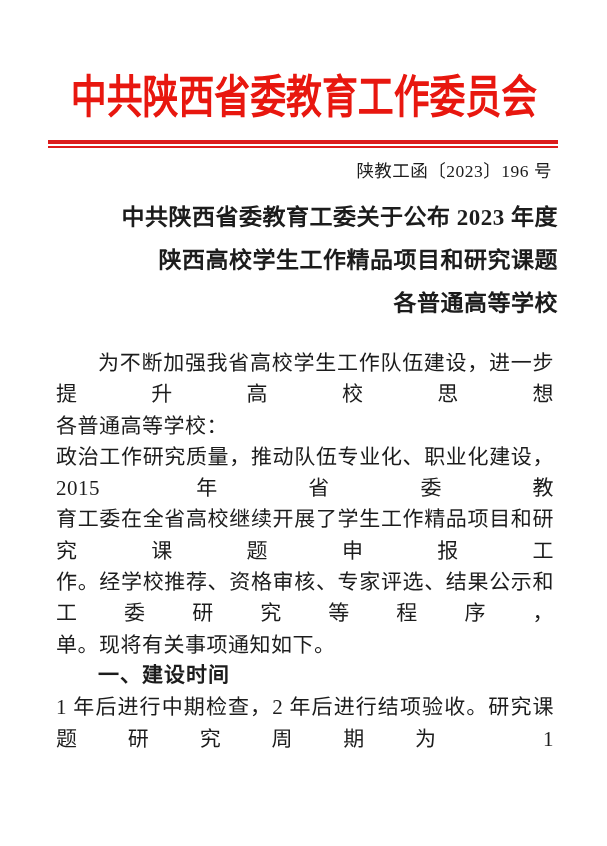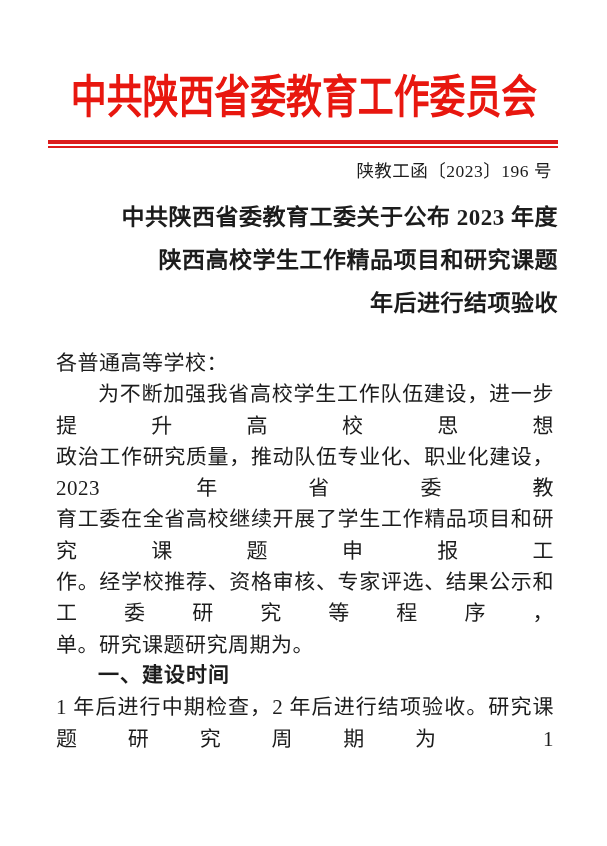--- a/index.html
+++ b/index.html
@@ -125,30 +125,30 @@
     <div class="bar-thick"></div>
     <div class="bar-gap"></div>
     <div class="bar-thin"></div>
   </div>
 
   <div class="doc-number">陕教工函〔2023〕196 号</div>
 
   <div class="notice-title">
     <div>中共陕西省委教育工委关于公布 2023 年度</div>
     <div>陕西高校学生工作精品项目和研究课题</div>
-    <div>年后进行结项验收</div>
+    <div>各普通高等学校</div>
   </div>
 
   <div class="body-text">
+      <div class="line justify-indent">为不断加强我省高校学生工作队伍建设，进一步提升高校思想</div>
       <div class="line left">各普通高等学校：</div>
-      <div class="line justify-indent">为不断加强我省高校学生工作队伍建设，进一步提升高校思想</div>
-      <div class="line justify">政治工作研究质量，推动队伍专业化、职业化建设，2023 年省委教</div>
+      <div class="line justify">政治工作研究质量，推动队伍专业化、职业化建设，2015 年省委教</div>
       <div class="line justify">育工委在全省高校继续开展了学生工作精品项目和研究课题申报工</div>
       <div class="line justify">作。经学校推荐、资格审核、专家评选、结果公示和工委研究等程序，</div>
-      <div class="line left">单。研究课题研究周期为。</div>
+      <div class="line left">单。现将有关事项通知如下。</div>
       <div class="line heading">一、建设时间</div>
       <div class="line justify">1 年后进行中期检查，2 年后进行结项验收。研究课题研究周期为 1</div>
     </div>
 
   <div class="rule rule-footer">
     <div class="bar-thin"></div>
     <div class="bar-gap"></div>
     <div class="bar-thick"></div>
   </div>
 

